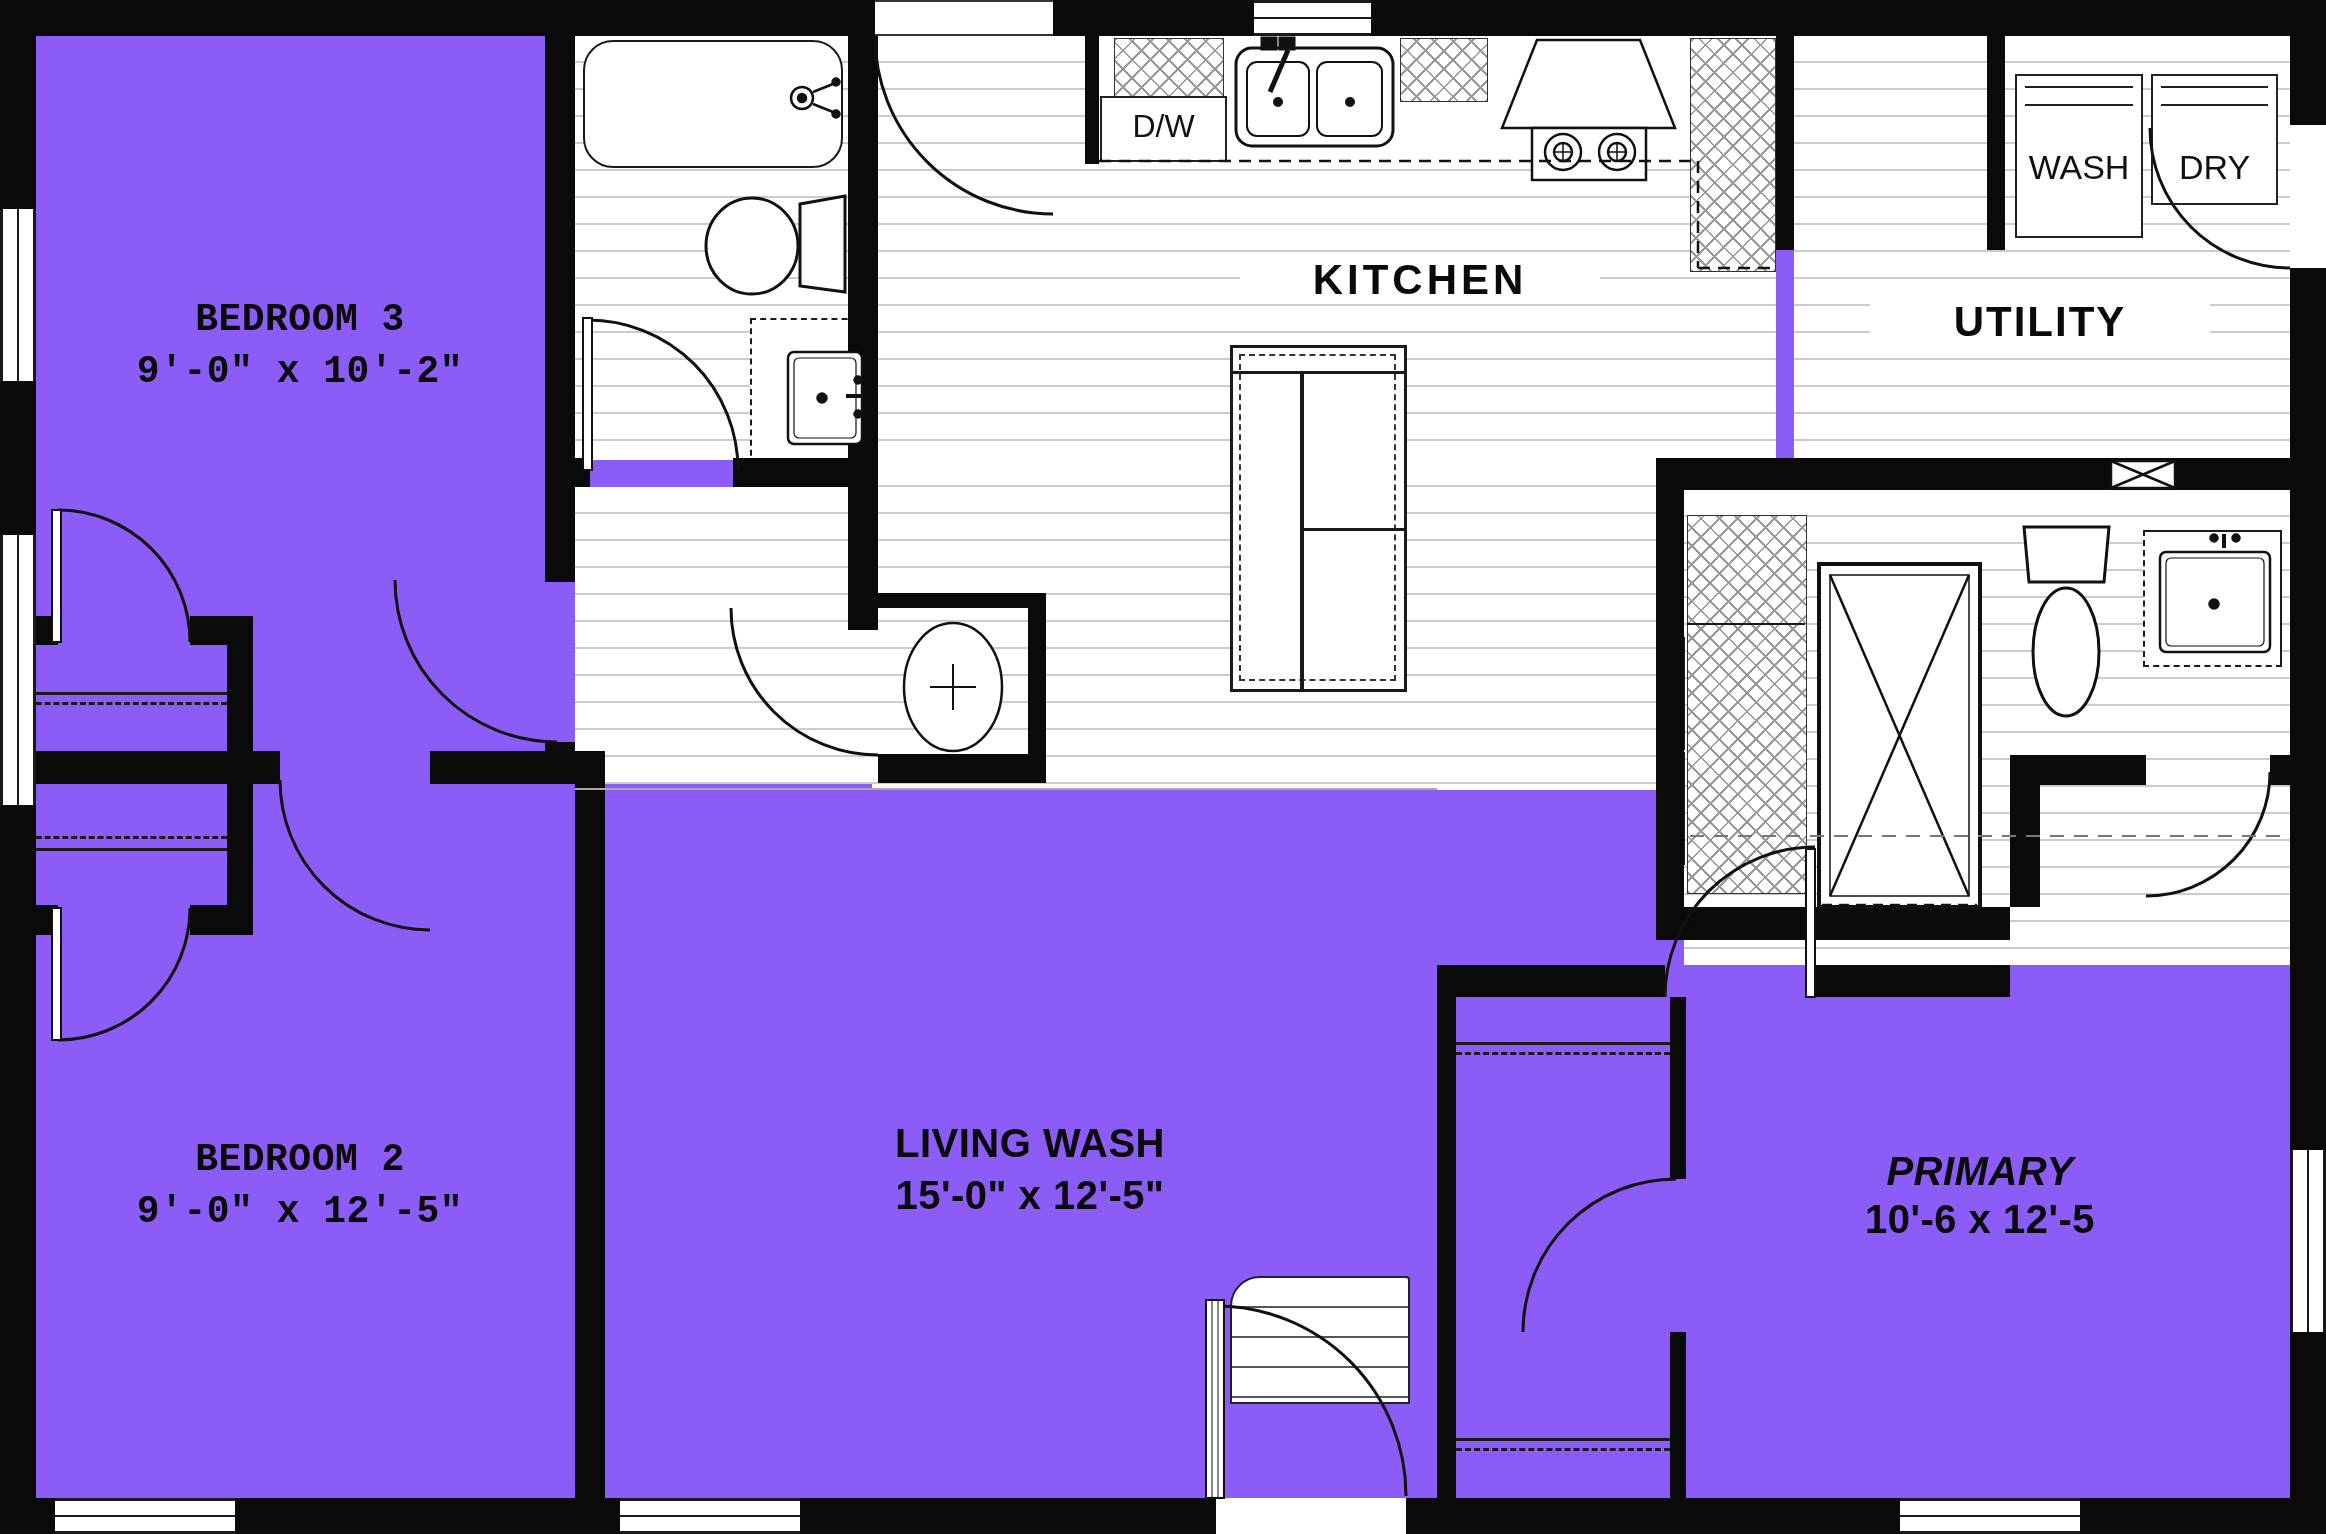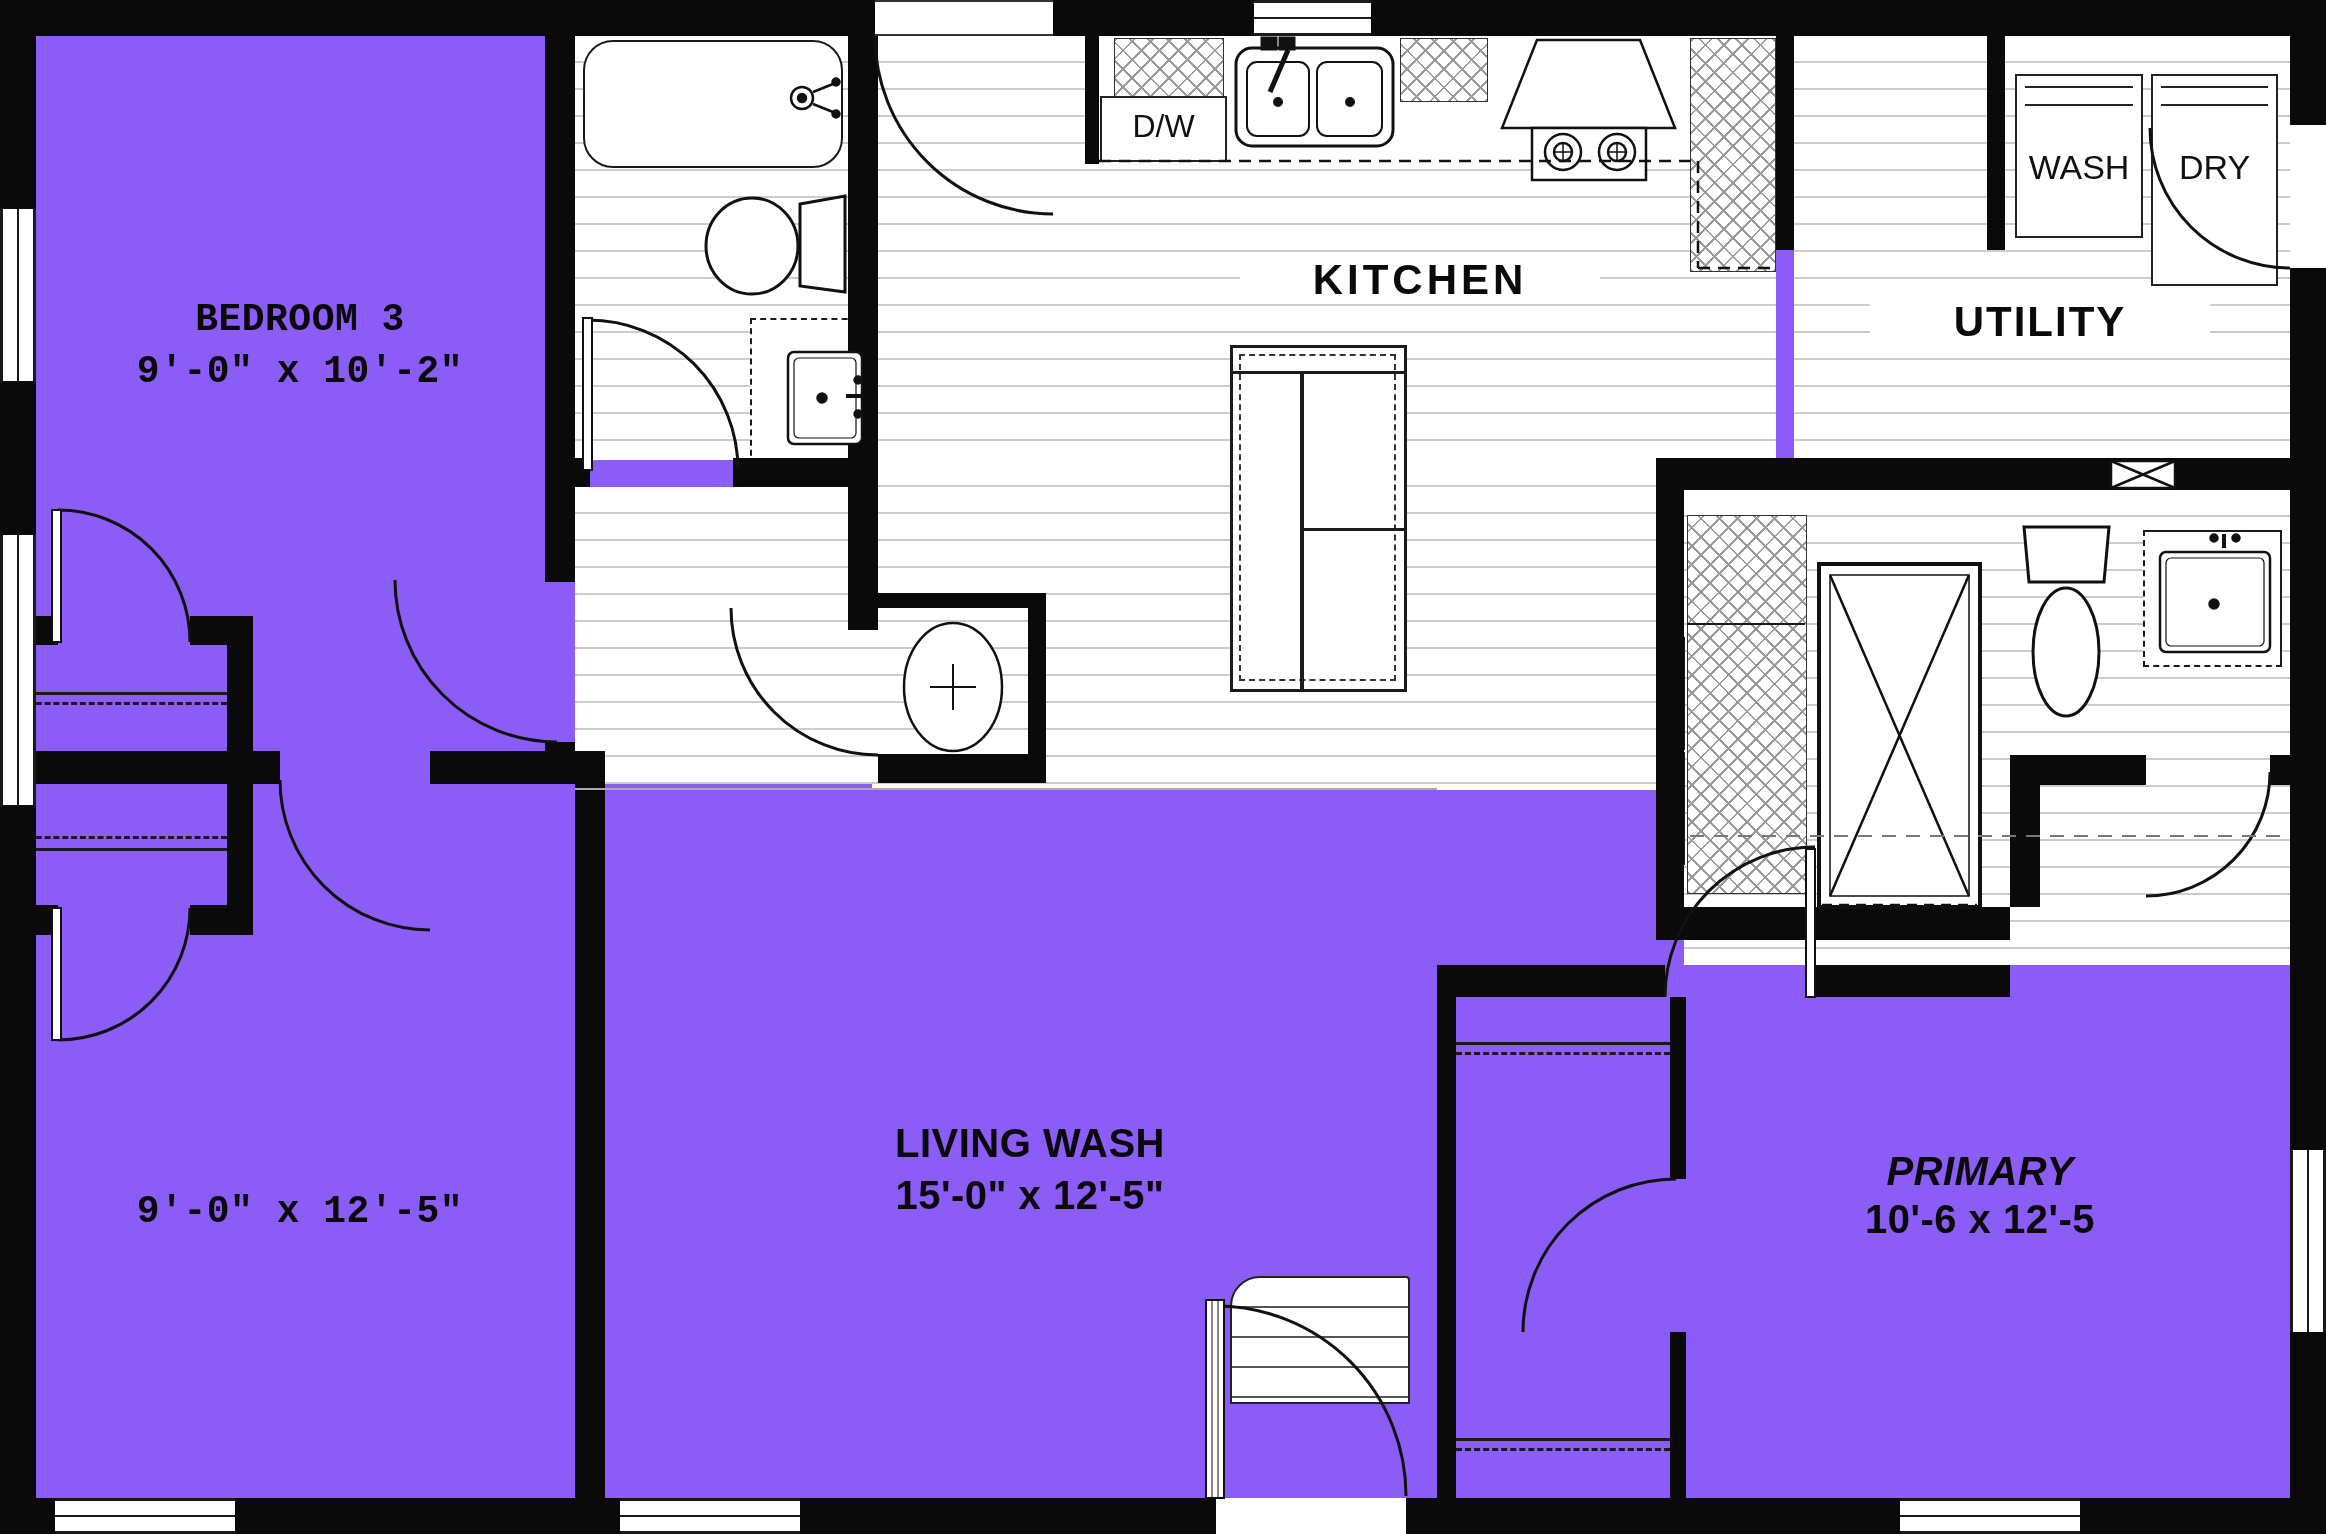--- a/index.html
+++ b/index.html
@@ -67,21 +67,21 @@
   <div class="hatch" style="left:1687px;top:515px;width:118px;height:377px;"></div>
   <div class="solid-h" style="left:1687px;top:623px;width:118px;height:2px;"></div>
   <div class="fixture" style="left:1663px;top:637px;width:22px;height:113px;border-width:2px;"></div>
   <div class="fixture" style="left:1663px;top:752px;width:22px;height:113px;border-width:2px;"></div>
   <div class="fixture" style="left:2143px;top:530px;width:139px;height:137px;border-left-style:dashed;border-bottom-style:dashed;"></div>
 
   <div class="appliance" style="left:2015px;top:74px;width:128px;height:164px;">
     <div class="wd-lid"></div>
     <div class="thinlbl" style="left:0;right:0;top:72px;">WASH</div>
   </div>
-  <div class="appliance" style="left:2151px;top:74px;width:127px;height:212px;">
+  <div class="appliance" style="left:2151px;top:74px;width:127px;height:131px;">
     <div class="wd-lid"></div>
     <div class="thinlbl" style="left:0;right:0;top:72px;">DRY</div>
   </div>
 
   <div class="solid-h" style="left:27px;top:692px;width:200px;height:3px;"></div>
   <div class="dash-h" style="left:27px;top:702px;width:200px;"></div>
   <div class="dash-h" style="left:27px;top:836px;width:200px;"></div>
   <div class="solid-h" style="left:27px;top:848px;width:200px;height:3px;"></div>
 
   <div class="solid-h" style="left:1456px;top:1042px;width:214px;height:3px;"></div>
@@ -241,20 +241,21 @@
       <path d="M2111,461 L2175,488 M2175,461 L2111,488" stroke="#111" stroke-width="2.5"></path>
     </g>
 
     <path d="M575,789 H1437" stroke="#aaaaaa" stroke-width="2"></path>
     <path d="M1690,836 H2288" stroke="#777" stroke-width="2" stroke-dasharray="14 10"></path>
   </svg>
 
   <div class="lbl med" style="left:95px;top:300px;width:410px;">BEDROOM 3</div>
   <div class="lbl med" style="left:95px;top:352px;width:410px;">9'-0" x 10'-2"</div>
 
+  <div class="lbl med" style="left:95px;top:1140px;width:410px;">BEDROOM 2</div>
   <div class="lbl med" style="left:95px;top:1192px;width:410px;">9'-0" x 12'-5"</div>
 
   <div class="lbl big" style="left:830px;top:1122px;width:400px;">LIVING WASH</div>
   <div class="lbl big" style="left:830px;top:1174px;width:400px;">15'-0" x 12'-5"</div>
 
   <div class="lbl big" style="left:1800px;top:1150px;width:360px;font-style:italic;">PRIMARY</div>
   <div class="lbl big" style="left:1800px;top:1198px;width:360px;">10'-6 x 12'-5</div>
 
   <div class="lbl room-tag" style="left:1240px;top:256px;width:360px;letter-spacing:4px;text-align:center;">KITCHEN</div>
   <div class="lbl room-tag" style="left:1870px;top:298px;width:340px;letter-spacing:2px;">UTILITY</div>

